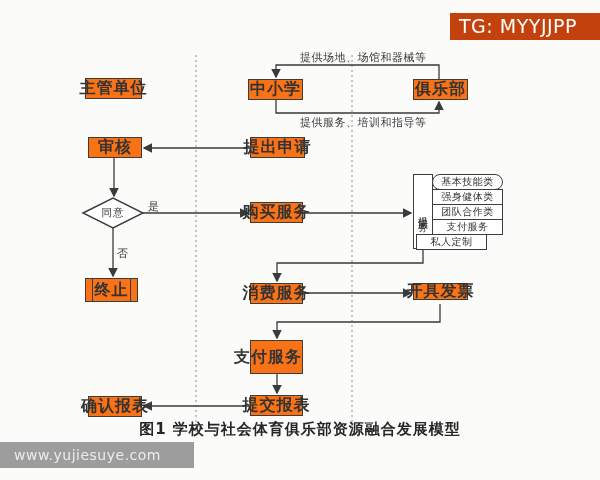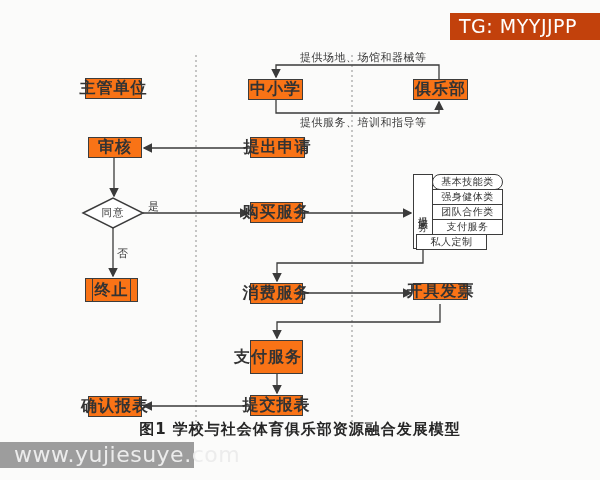--- a/index.html
+++ b/index.html
@@ -30,21 +30,21 @@
     color:#333;font-size:10px;display:flex;align-items:center;justify-content:center;
     letter-spacing:0.5px;white-space:nowrap;
   }
   #tg-badge{
     position:absolute;left:450px;top:13px;width:150px;height:27px;
     background:#c2410c;color:#fff;font-size:19px;line-height:27px;
     padding-left:9px;box-sizing:border-box;letter-spacing:0.5px;
   }
   #watermark{
     position:absolute;left:0;top:442px;width:194px;height:26px;
-    background:#9d9d9d;color:#ececec;font-size:22px;line-height:26px;
+    background:#9d9d9d;color:#ececec;font-size:14px;line-height:26px;
     padding-left:14px;box-sizing:border-box;letter-spacing:0.5px;
   }
   #caption{
     position:absolute;left:60px;top:420px;width:480px;height:20px;
     text-align:center;font-size:15px;font-weight:bold;color:#262626;letter-spacing:1px;
   }
 </style>
 </head>
 <body>
 

